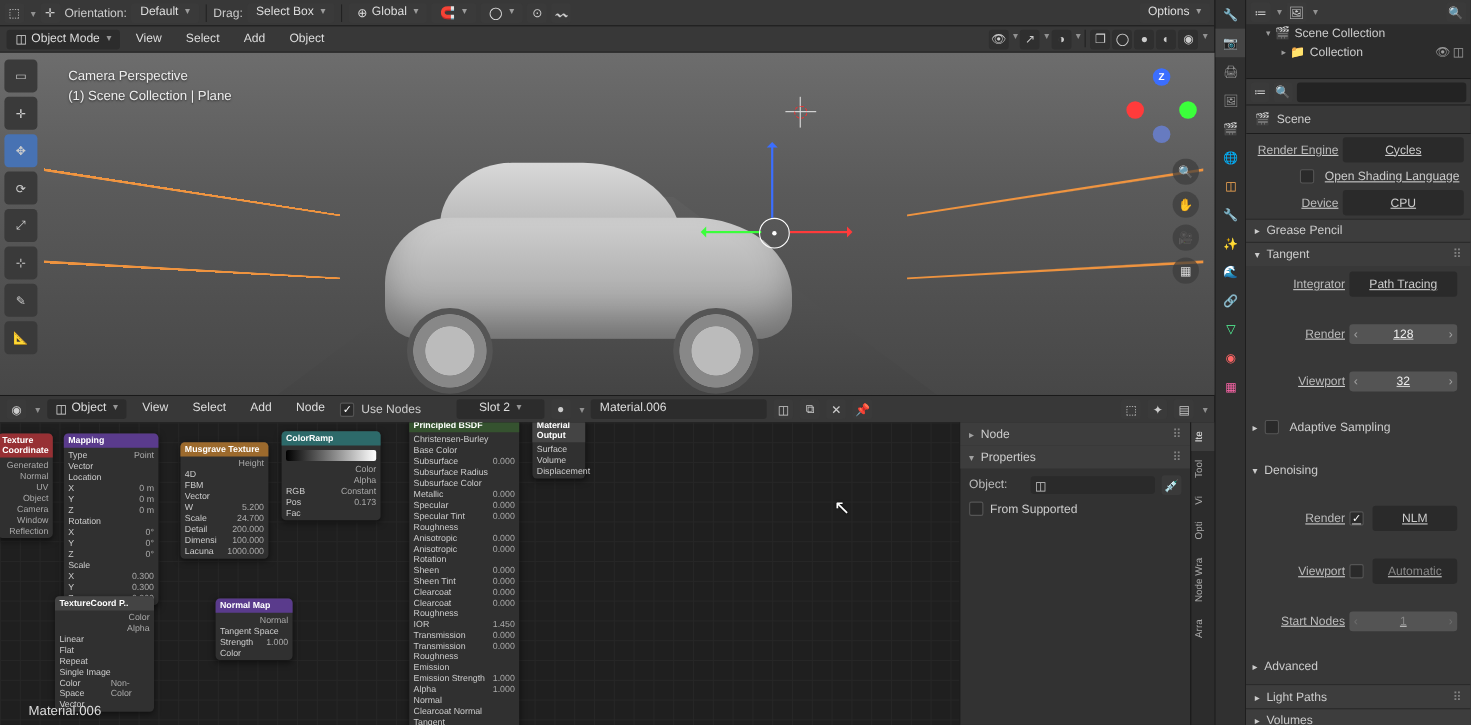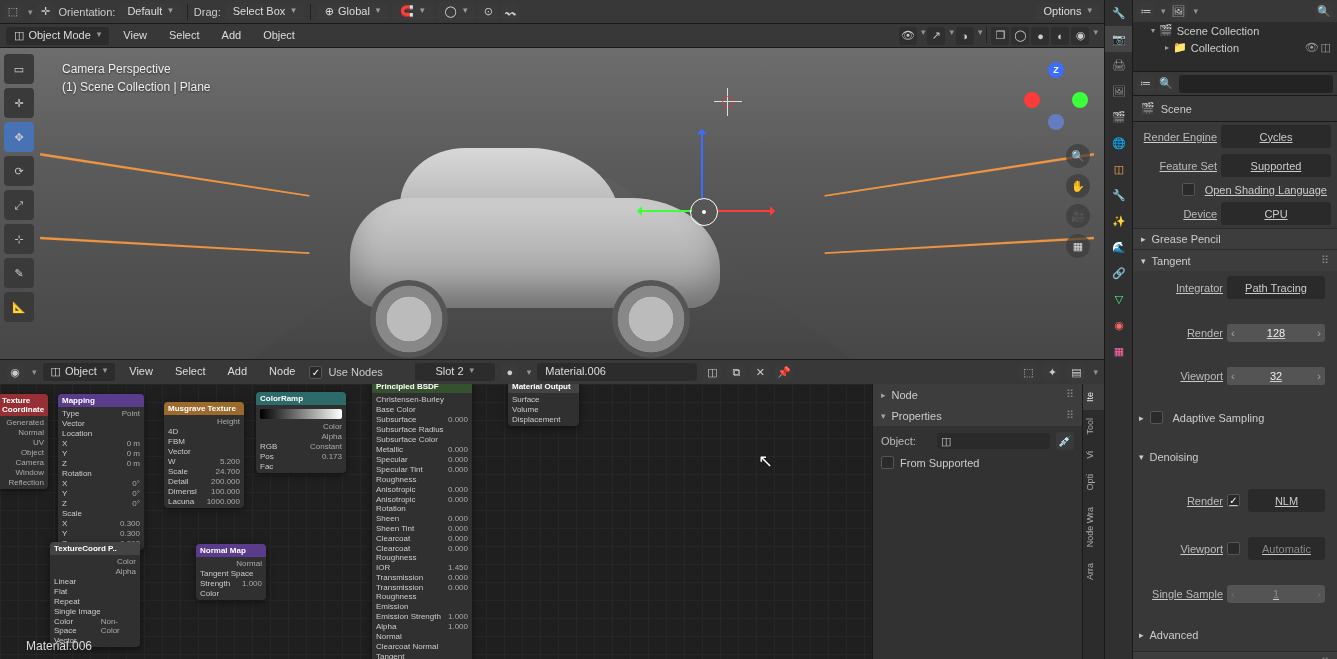--- a/index.html
+++ b/index.html
@@ -571,21 +571,21 @@
                 <div class="row">
                   <span>Clearcoat Normal</span>
                   <span></span>
                 </div>
                 <div class="row">
                   <span>Tangent</span>
                   <span></span>
                 </div>
               </div>
           </div>
-          <div class="node" style="left:508px;top:-4px;width:71px">
+          <div class="node" style="left:484px;top:-4px;width:48px">
             <div class="nh" style="background:#444">Material Output</div>
             <div class="nb" id="n-output">
                 <div class="row">
                   <span>Surface</span>
                   <span></span>
                 </div>
                 <div class="row">
                   <span>Volume</span>
                   <span></span>
                 </div>
@@ -676,26 +676,20 @@
       <span>🎬</span>
       <span>Scene</span>
     </div>
     <div class="props">
       <div class="prow">
         <label>Render Engine</label>
         <div class="pval">
             <span>Cycles</span>
           </div>
       </div>
-      <div class="prow">
-        <label>Feature Set</label>
-        <div class="pval">
-            <span>Supported</span>
-          </div>
-      </div>
       <div class="prow" style="justify-content:flex-end;padding-right:10px">
         <span class="checkbox"></span>
         <span style="margin-left:6px">Open Shading Language</span>
       </div>
       <div class="prow">
         <label>Device</label>
         <div class="pval">
             <span>CPU</span>
           </div>
       </div>
@@ -746,21 +740,21 @@
             </div>
           </div>
         <div class="prow">
             <label>Viewport</label>
             <span class="checkbox"></span>
             <div class="pval txt-muted" style="margin-left:4px">
               <span>Automatic</span>
             </div>
           </div>
         <div class="prow">
-            <label>Single Sample</label>
+            <label>Start Nodes</label>
             <div class="num-field txt-muted">
               <span>1</span>
             </div>
           </div>
         <div class="phead" style="background:transparent;border:none;padding-left:0">
             <span class="tri">▸</span>
             <span>Advanced</span>
           </div>
       </div>
 

